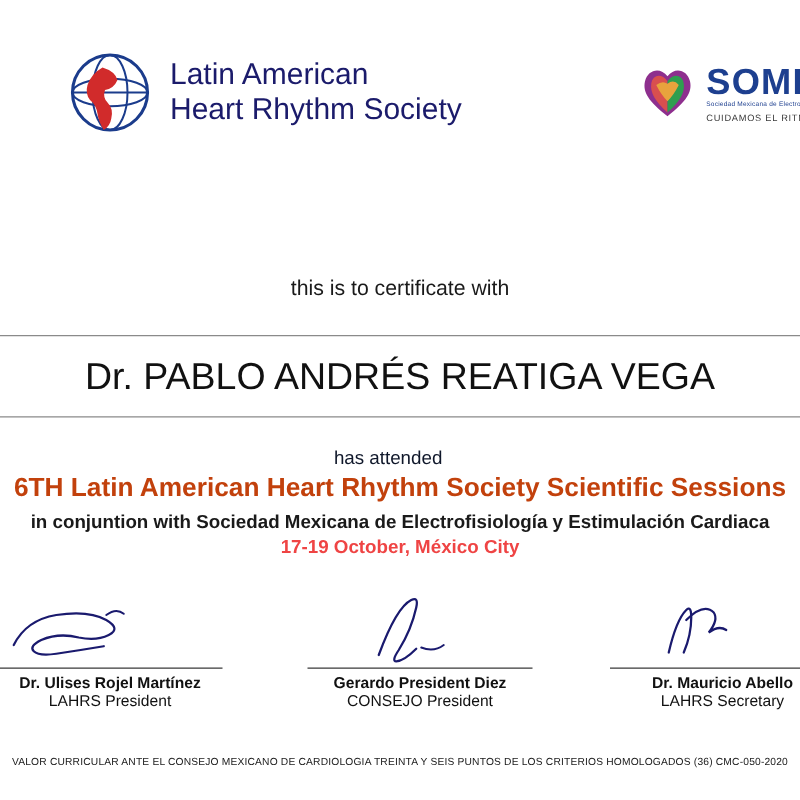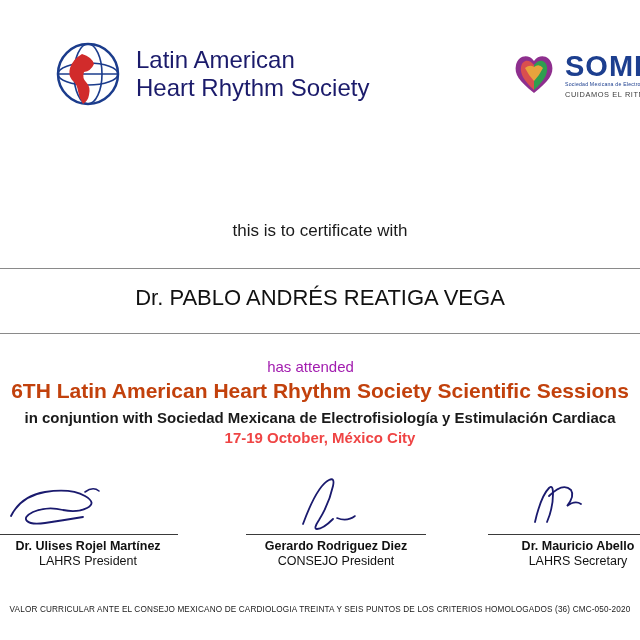--- a/index.html
+++ b/index.html
@@ -117,42 +117,42 @@
     color: #1a1a1a;
   }
 
   
   .recipient {
     position: absolute;
     top: 285px;
     left: 0;
     width: 640px;
     text-align: center;
-    font-size: 22px;
+    font-size: 30px;
     color: #111;
     white-space: nowrap;
   }
   .rule {
     position: absolute;
     left: 0;
     width: 640px;
     border-top: 1px solid #8a8a8a;
   }
   .rule-top { top: 268px; }
   .rule-bottom { top: 333px; }
 
   
   .has-attended {
     position: absolute;
     top: 358px;
     left: 0;
     width: 621px;
     text-align: center;
     font-size: 15px;
-    color: #a21caf;
+    color: #0f172a;
   }
   .event-title {
     position: absolute;
     top: 379px;
     left: 0;
     width: 640px;
     text-align: center;
     font-size: 21px;
     font-weight: bold;
     color: #c2410c;
@@ -297,21 +297,21 @@
     </div>
 
     <div class="sig-block sig-2">
       <div class="sig-draw">
         <svg width="190" height="62" viewBox="0 0 190 62">
           <path d="M62 52 q14 -38 26 -44 q6 -3 4 6 q-4 18 -14 34 q-6 9 -2 9 q6 0 16 -10" fill="none" stroke="#1a1a6e" stroke-width="1.8" stroke-linecap="round"></path>
           <path d="M96 46 q10 4 18 -2" fill="none" stroke="#1a1a6e" stroke-width="1.6" stroke-linecap="round"></path>
         </svg>
       </div>
       <div class="sig-line"></div>
-      <div class="sig-name">Gerardo Rodriguez Diez</div>
+      <div class="sig-name">Gerardo President Diez</div>
       <div class="sig-role">CONSEJO President</div>
     </div>
 
     <div class="sig-block sig-3">
       <div class="sig-draw">
         <svg width="190" height="62" viewBox="0 0 190 62">
           <path d="M52 50 q6 -26 14 -34 q4 -4 4 6 q0 14 -6 28" fill="none" stroke="#1a1a6e" stroke-width="1.8" stroke-linecap="round"></path>
           <path d="M66 24 q14 -14 22 -6 q4 6 -4 16 q8 -6 14 -2" fill="none" stroke="#1a1a6e" stroke-width="1.8" stroke-linecap="round"></path>
         </svg>
       </div>

